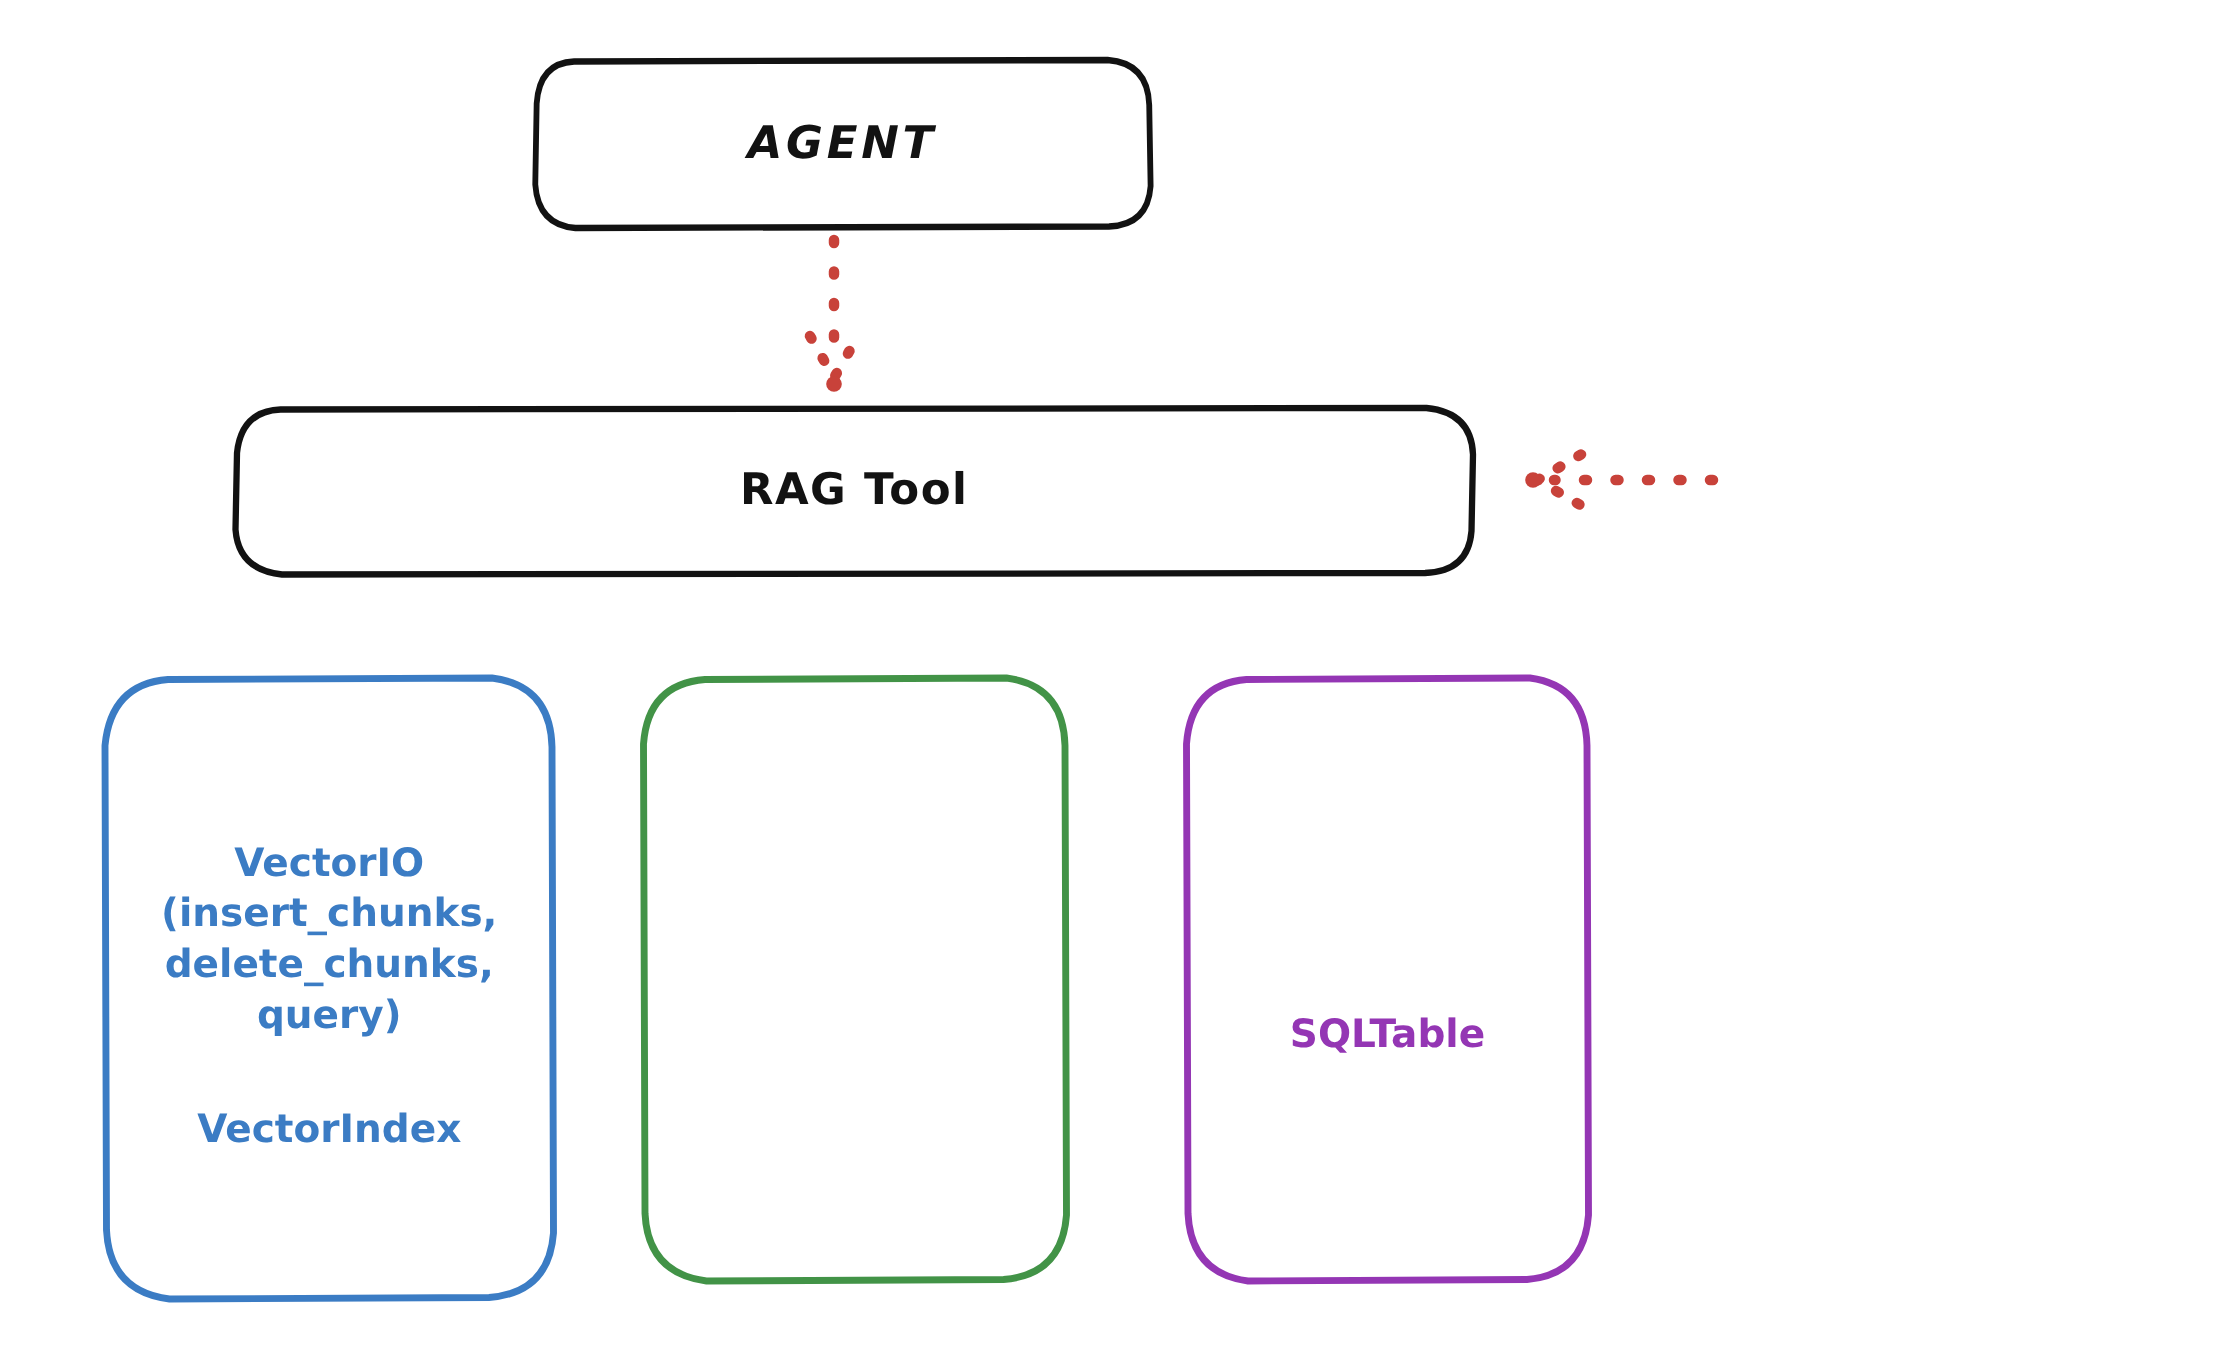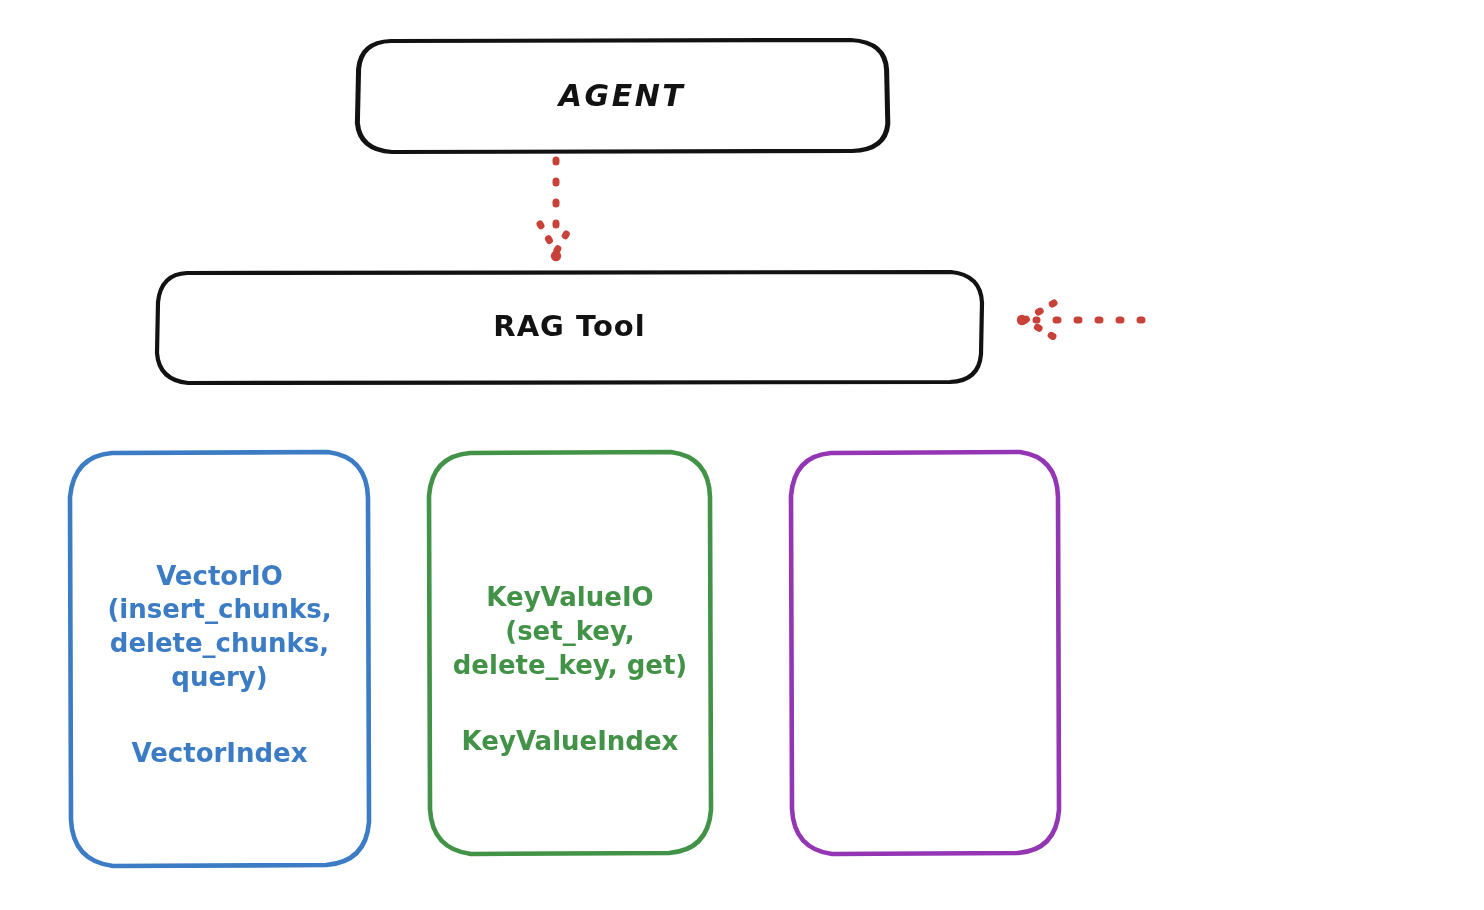--- a/index.html
+++ b/index.html
@@ -44,21 +44,21 @@
     position: relative;
     z-index: 2;
     white-space: pre-line;
     line-height: 1.22;
   }
 
   
   #agent-node {
     left: 355px;
     top: 38px;
-    width: 534px;
+    width: 413px;
     height: 116px;
   }
   #agent-node .node-label {
     font-family: "DejaVu Sans", sans-serif;
     font-style: italic;
     font-weight: 700;
     font-size: 30px;
     letter-spacing: 2.5px;
     color: #121212;
   }
@@ -187,35 +187,29 @@
     <svg class="node-svg" viewBox="0 0 829 114" preserveAspectRatio="none">
       <path d="M32,3 L796,2 Q826,5 827,33 L826,84 Q824,111 795,112 L33,113 Q4,110 2,83 L3,32 Q6,4 32,3 Z" fill="#ffffff" stroke="#121212" stroke-width="4.2" stroke-linecap="round" stroke-linejoin="round"></path>
     </svg>
     <span class="node-label">RAG Tool</span>
   </div>
 
   <div class="node store" id="keyvalue-node">
     <svg class="node-svg" viewBox="0 0 286 406" preserveAspectRatio="none">
       <path d="M43,3 L244,2 Q282,7 283,47 L284,360 Q281,400 242,403 L44,404 Q5,399 3,359 L2,46 Q5,6 43,3 Z" fill="#ffffff" stroke="#429347" stroke-width="4.6" stroke-linecap="round" stroke-linejoin="round"></path>
     </svg>
-    <div class="store-inner">
-      <span class="node-label">KeyValueIO
-(set_key,
-delete_key, get)</span>
-      <span class="store-gap"></span>
-      <span class="node-label">KeyValueIndex</span>
-    </div>
   </div>
 
   <div class="node store" id="relational-node">
     <svg class="node-svg" viewBox="0 0 272 406" preserveAspectRatio="none">
       <path d="M42,3 L231,2 Q268,7 269,47 L270,360 Q267,400 229,403 L43,404 Q5,399 3,359 L2,46 Q5,6 42,3 Z" fill="#ffffff" stroke="#9436b4" stroke-width="4.6" stroke-linecap="round" stroke-linejoin="round"></path>
     </svg>
     <div class="store-inner">
       <span class="store-gap"></span>
+      <span class="node-label">SQLTable</span>
     </div>
   </div>
 
   <svg class="arrow-svg" id="arrow-agent-ragtool" viewBox="0 0 80 112">
     <path d="M40,2 L40,84" fill="none" stroke="#c8423a" stroke-width="7" stroke-linecap="round" stroke-dasharray="2 19"></path>
     <path d="M24,66 L40,94 L56,66" fill="none" stroke="#c8423a" stroke-width="7" stroke-linecap="round" stroke-linejoin="round" stroke-dasharray="2 15"></path>
     <circle cx="40" cy="98" r="5.2" fill="#c8423a"></circle>
   </svg>
 
   <svg class="arrow-svg" id="arrow-ingest" viewBox="0 0 126 48">

